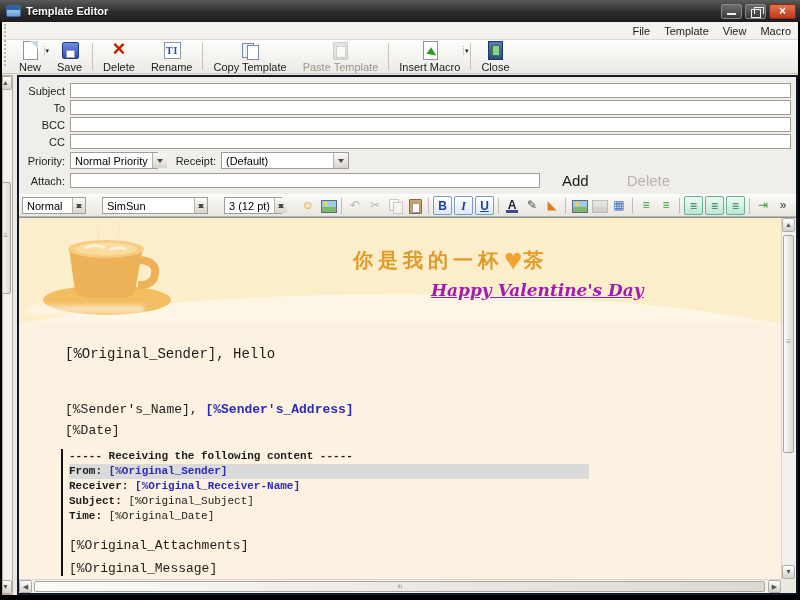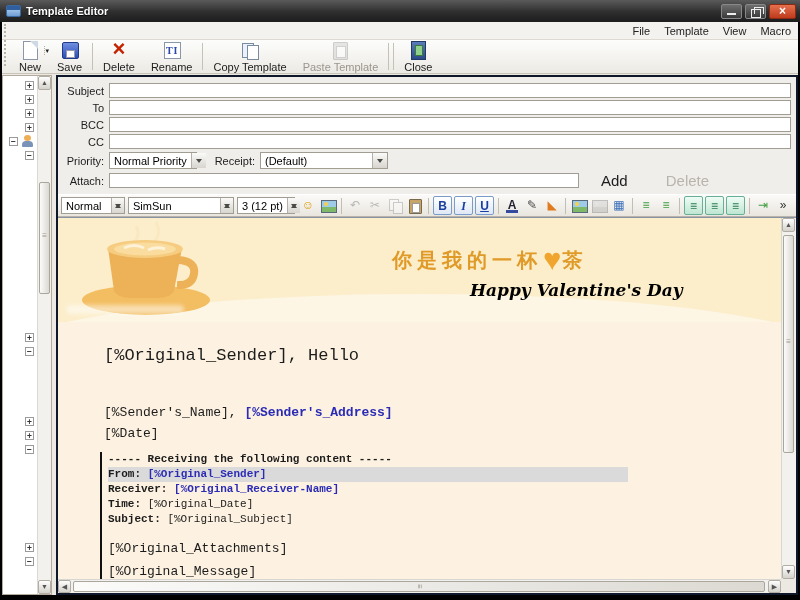--- a/index.html
+++ b/index.html
@@ -117,21 +117,21 @@
     border-left:1px solid #b5b1a9; position:relative; }
   .combo-arrow::before { content:""; position:absolute; left:4px; top:6px;
     border:3px solid transparent; border-top:4px solid #4a4a44; }
   .flat-btn { font-size:15px; color:#1c1c1c; background:none; border:none; cursor:default; }
   .flat-btn.disabled { color:#b8b4ac; }
 
   
   .fmt-bar { height:23px; background:linear-gradient(#fbfaf8,#e9e6df); border-top:1px solid #fff;
     border-bottom:1px solid #b9b4ab; display:flex; align-items:center; padding:0 3px; overflow:hidden; }
   .fmt-combo { display:flex; align-items:center; height:17px; background:#fff; border:1px solid #a29d93;
-    font-size:11px; margin-right:3px; }
+    font-size:11px; margin-right:16px; }
   .fmt-combo .combo-val { padding:0 4px; }
   .spin { width:13px; height:15px; flex:none; border-left:1px solid #b5b1a9;
     background:linear-gradient(#fafaf9,#d8d5cf); position:relative; }
   .spin::before { content:""; position:absolute; left:3px; top:3px; border:3px solid transparent; border-bottom:4px solid #4a4a44; }
   .spin::after  { content:""; position:absolute; left:3px; bottom:2px; border:3px solid transparent; border-top:4px solid #4a4a44; }
   .fmt-btn { width:20px; height:19px; flex:none; border:none; background:transparent; position:relative;
     font-size:12px; line-height:19px; text-align:center; padding:0; cursor:default; }
   .fmt-btn.disabled { opacity:.38; filter:grayscale(1); }
   .fmt-sep { width:1px; height:16px; background:#c3beb4; margin:0 3px; flex:none; }
   .fmt-btn.boxed { width:19px; border:1px solid #7a9cc8; border-radius:2px;
@@ -167,26 +167,26 @@
   
   .banner { position:relative; height:104px; background:#fceecb; overflow:hidden; }
   .banner::after { content:""; position:absolute; left:-60px; right:-60px; bottom:-34px; height:62px;
     background:#fdf7ea; border-radius:50% 50% 0 0 / 100% 100% 0 0; opacity:.85; }
   .banner-watermark { position:absolute; left:8px; bottom:8px; width:118px; height:9px;
     background:rgba(255,255,255,.5); border-radius:5px; filter:blur(2px); z-index:2; }
   .cup-svg { position:absolute; left:10px; top:2px; z-index:1; }
   .banner-cn { position:absolute; left:334px; top:24px; z-index:2; display:flex; align-items:center;
     color:#e09a28; font-weight:bold; font-size:20px; letter-spacing:5px; }
   .banner-heart { color:#f0a62e; font-size:31px; margin:0 1px; letter-spacing:0; }
-  .banner-script { position:absolute; left:412px; top:62px; z-index:2; color:#000000;
-    font:bold italic 17px "DejaVu Serif",serif; }
+  .banner-script { position:absolute; left:412px; top:62px; z-index:2; color:#a21caf;
+    font:bold italic 17px "DejaVu Serif",serif;text-decoration:underline; }
 
   
   .mail-body { font-family:"Liberation Mono","DejaVu Sans Mono",monospace; color:#1c1c1c; }
-  .greeting    { margin:24px 0 0 46px; font-size:17px; }
+  .greeting    { margin:24px 0 0 46px; font-size:14px; }
   .sender-line { margin:40px 0 0 46px; font-size:13px; }
   .date-line   { margin:6px  0 0 46px; font-size:13px; }
   .m-link { color:#2b2bb5; font-weight:bold; }
   .quote { margin:11px 0 0 42px; border-left:2px solid #111; padding-left:6px; }
   .q-small { font-size:11px; line-height:15px; font-weight:bold; white-space:nowrap; }
   .q-plain { font-weight:normal; }
   .hl-row { background:#dadada; width:520px; }
   .q-big { font-size:13px; margin-top:14px; font-weight:normal; }
   .q-big + .q-big { margin-top:8px; }
 </style>
@@ -239,20 +239,25 @@
           <span class="tb-sep"></span>
           <button class="tb-btn">
             <span class="tbicon tbicon-copy"></span>
             <span class="tb-label">Copy Template</span>
           </button>
           <button class="tb-btn disabled">
             <span class="tbicon tbicon-paste"></span>
             <span class="tb-label">Paste Template</span>
           </button>
           <span class="tb-sep"></span>
+          <button class="tb-btn">
+            <span class="tbicon tbicon-macro"></span>
+            <span class="tb-dd">▾</span>
+            <span class="tb-label">Insert Macro</span>
+          </button>
           <span class="tb-sep"></span>
           <button class="tb-btn">
             <span class="tbicon tbicon-close"></span>
             <span class="tb-label">Close</span>
           </button>
         </span>
     </div>
 
     <div class="main">
 
@@ -498,26 +503,26 @@
                 <div class="q-small">----- Receiving the following content -----</div>
                 <div class="q-small hl-row">
                   <span>From:</span>
                   <span class="m-link">[%Original_Sender]</span>
                 </div>
                 <div class="q-small">
                   <span>Receiver:</span>
                   <span class="m-link">[%Original_Receiver-Name]</span>
                 </div>
                 <div class="q-small">
+                  <span>Subject:</span>
+                  <span class="q-plain">[%Original_Subject]</span>
+                </div>
+                <div class="q-small">
                   <span>Time:</span>
                   <span class="q-plain">[%Original_Date]</span>
-                </div>
-                <div class="q-small">
-                  <span>Subject:</span>
-                  <span class="q-plain">[%Original_Subject]</span>
                 </div>
                 <div class="q-big">[%Original_Attachments]</div>
                 <div class="q-big">[%Original_Message]</div>
               </div>
             </div>
           </div>
 
           <div class="sbar v-sbar">
             <span class="s-btn" style="top:0">▲</span>
             <span class="s-thumb" style="top:17px; height:218px;"></span>

